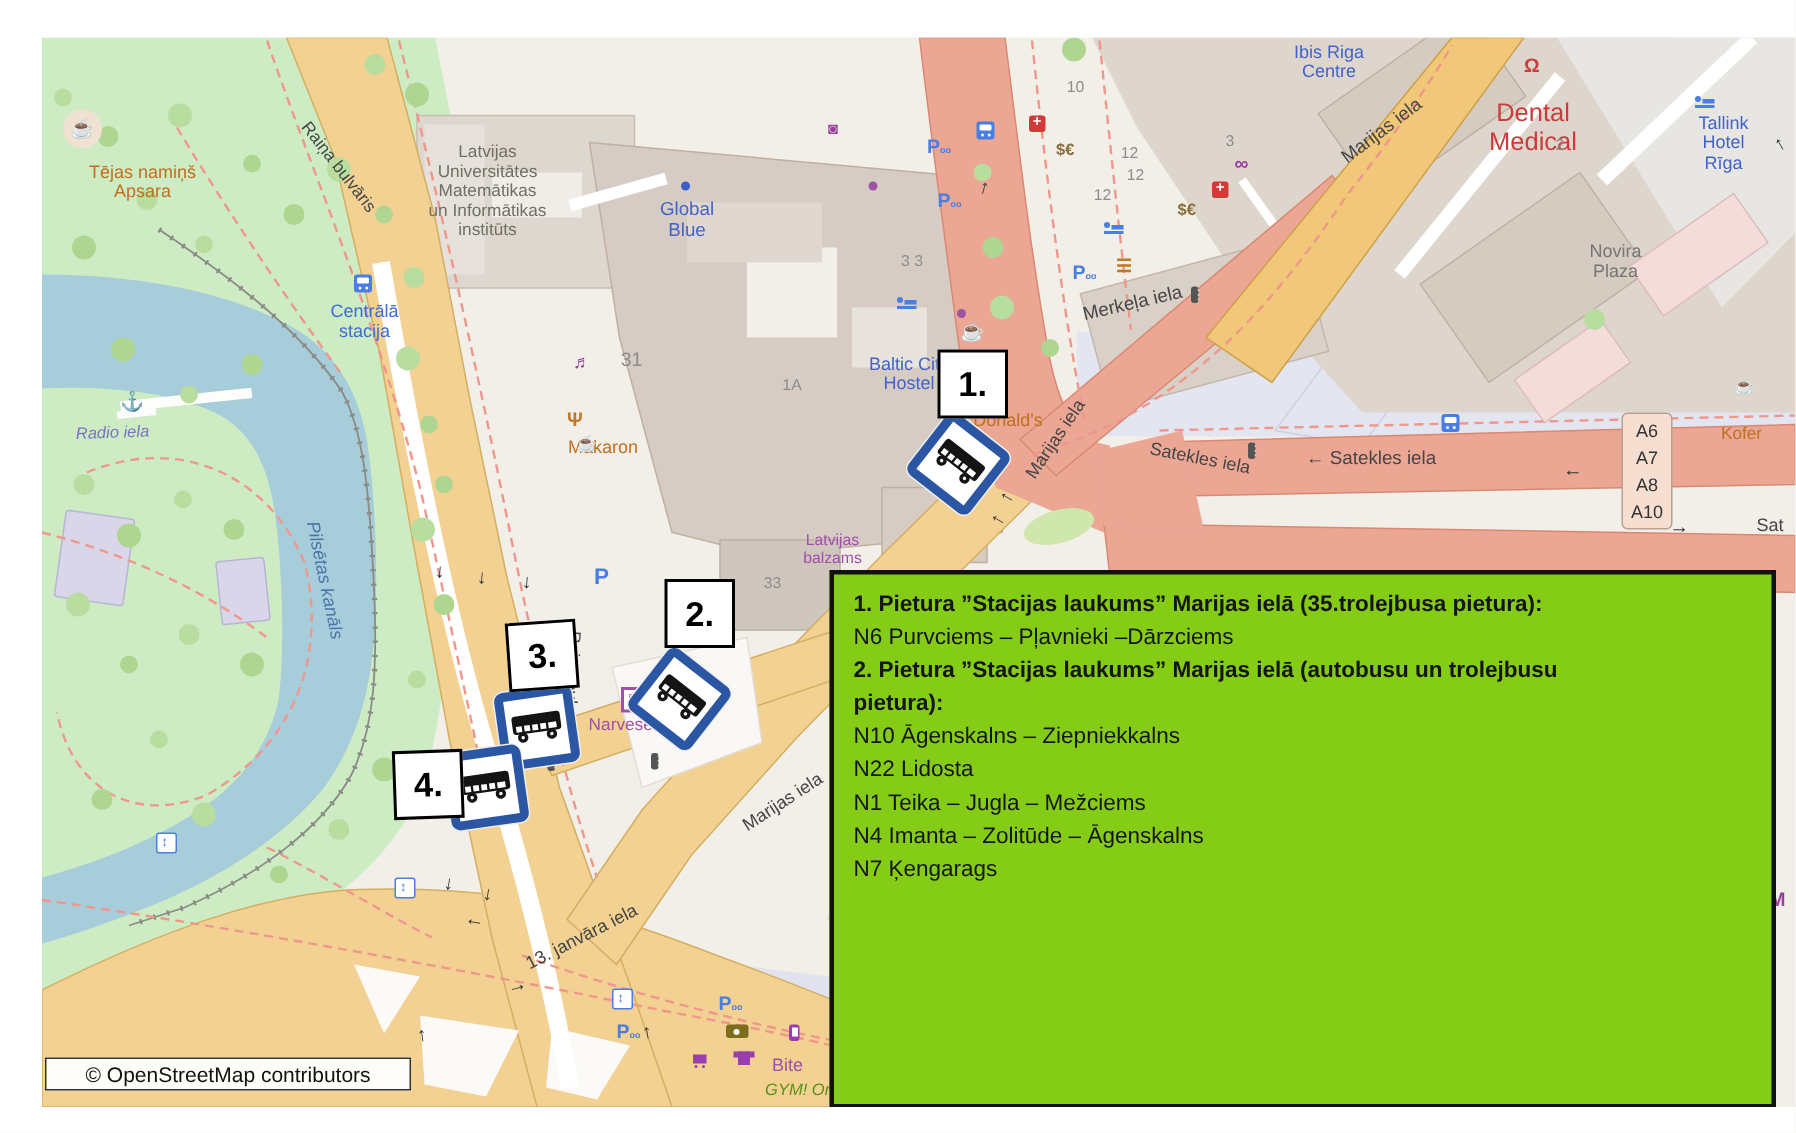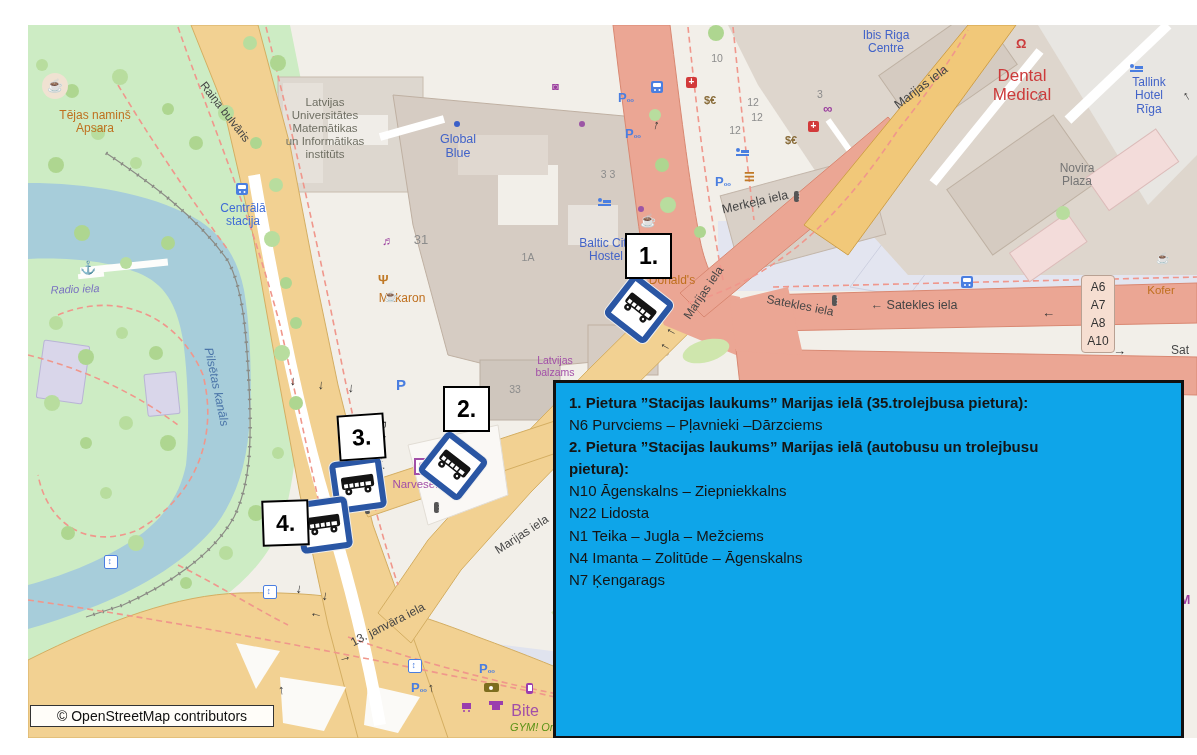--- a/index.html
+++ b/index.html
@@ -39,21 +39,21 @@
   .narv-kiosk{width:13px;height:13px;border:2px solid #a24fa8;background:#fff;text-align:center;line-height:12px;font-size:8px;color:#a24fa8;}
   .dotp{width:6px;height:6px;border-radius:50%;background:#9c55a5;}
   .dotb{width:6px;height:6px;border-radius:50%;background:#3a5fc8;}
   .arrowg{position:absolute;z-index:3;font-size:13px;color:#333;font-weight:bold;pointer-events:none;}
   
   .bus-sign{position:absolute;z-index:5;width:40px;height:40px;background:#fff;border:6px solid #2a56a4;border-radius:6px;display:flex;align-items:center;justify-content:center;box-shadow:0 0 0 1px #eee;}
   .num-box{position:absolute;z-index:6;width:43px;height:42px;background:#fff;border:2.5px solid #000;display:flex;align-items:center;justify-content:center;font-size:23px;font-weight:bold;color:#000;}
   
   #titlebox{position:absolute;z-index:8;left:5px;top:6px;width:687px;height:46px;background:#fff;border:3px solid #111;
             font-family:"Liberation Serif",serif;font-weight:bold;font-size:26px;text-align:center;line-height:46px;color:#000;}
-  #legendbox{position:absolute;z-index:8;left:525px;top:355px;width:599px;height:335px;background:#0ea5e9;border:3px solid #111;
+  #legendbox{position:absolute;z-index:8;left:525px;top:355px;width:599px;height:335px;background:#84cc16;border:3px solid #111;
              padding:9px 13px;font-size:15px;color:#151515;}
   .leg-line{line-height:22.1px;white-space:pre-line;}
   .leg-line.b{font-weight:bold;}
   #copybox{position:absolute;z-index:8;left:2px;top:680px;background:rgba(255,255,255,.95);border:1.5px solid #333;
            padding:2px 26px;font-size:14px;color:#111;}
   #shield{position:absolute;z-index:4;left:1053px;top:250px;width:32px;height:76px;background:#f6ded1;border:1px solid #b8a193;border-radius:4px;
           display:flex;flex-direction:column;justify-content:center;align-items:center;font-size:12px;color:#333;line-height:18px;}
 </style>
 </head>
 <body>
@@ -240,21 +240,21 @@
     <div class="mlabel" style="left: 1152px; top: 326px; color: rgb(69, 69, 69); font-size: 12px; transform: translate(-50%, -50%) rotate(0deg);">Sat</div>
     <div class="mlabel" style="left: 1133px; top: 245px; color: rgb(191, 112, 31); font-size: 11.5px; transform: translate(-50%, -50%) rotate(0deg); margin-top: 20px;">Kofer</div>
     <div class="mlabel" style="left: 858px; top: 17px; color: rgb(66, 99, 200); font-size: 12px; transform: translate(-50%, -50%) rotate(0deg);">Ibis Riga
 Centre</div>
     <div class="mlabel" style="left: 994px; top: 60px; color: rgb(204, 59, 59); font-size: 17px; transform: translate(-50%, -50%) rotate(0deg);">Dental
 Medical</div>
     <div class="mlabel" style="left: 1121px; top: 71px; color: rgb(66, 99, 200); font-size: 12px; transform: translate(-50%, -50%) rotate(0deg);">Tallink
 Hotel Rīga</div>
     <div class="mlabel" style="left: 1049px; top: 150px; color: rgb(117, 117, 117); font-size: 12px; transform: translate(-50%, -50%) rotate(0deg);">Novira
 Plaza</div>
-    <div class="mlabel" style="left: 497px; top: 686px; color: rgb(162, 79, 168); font-size: 16px; transform: translate(-50%, -50%) rotate(0deg);">Bite</div>
+    <div class="mlabel" style="left: 497px; top: 686px; color: rgb(162, 79, 168); font-size: 12px; transform: translate(-50%, -50%) rotate(0deg);">Bite</div>
     <div class="mlabel it" style="left: 505px; top: 702px; color: rgb(90, 146, 22); font-size: 11px; transform: translate(-50%, -50%) rotate(0deg);">GYM! Ori</div>
     <div class="mlabel" style="left: 360px; top: 600px; color: rgb(69, 69, 69); font-size: 12px; transform: translate(-50%, -50%) rotate(-27deg);">13. janvāra iela</div>
     <div class="mlabel" style="left: 197px; top: 87px; color: rgb(69, 69, 69); font-size: 11.5px; transform: translate(-50%, -50%) rotate(52deg);">Raiņa bulvāris</div>
     <div class="mlabel" style="left: 352px; top: 432px; color: rgb(69, 69, 69); font-size: 11.5px; transform: translate(-50%, -50%) rotate(93deg);">Raiņa bulvāris</div>
     <div class="mlabel bd" style="left: 1157px; top: 575px; color: rgb(154, 61, 158); font-size: 13px; transform: translate(-50%, -50%) rotate(0deg);">M</div>
     <div class="mlabel" style="left: 393px; top: 215px; color: rgb(140, 140, 140); font-size: 13px; transform: translate(-50%, -50%) rotate(0deg);">31</div>
     <div class="mlabel" style="left: 500px; top: 233px; color: rgb(140, 140, 140); font-size: 10.5px; transform: translate(-50%, -50%) rotate(0deg);">1A</div>
     <div class="mlabel" style="left: 580px; top: 150px; color: rgb(140, 140, 140); font-size: 10.5px; transform: translate(-50%, -50%) rotate(0deg);">3 3</div>
     <div class="mlabel" style="left: 487px; top: 365px; color: rgb(140, 140, 140); font-size: 10.5px; transform: translate(-50%, -50%) rotate(0deg);">33</div>
     <div class="mlabel" style="left: 689px; top: 34px; color: rgb(140, 140, 140); font-size: 10.5px; transform: translate(-50%, -50%) rotate(0deg);">10</div>

